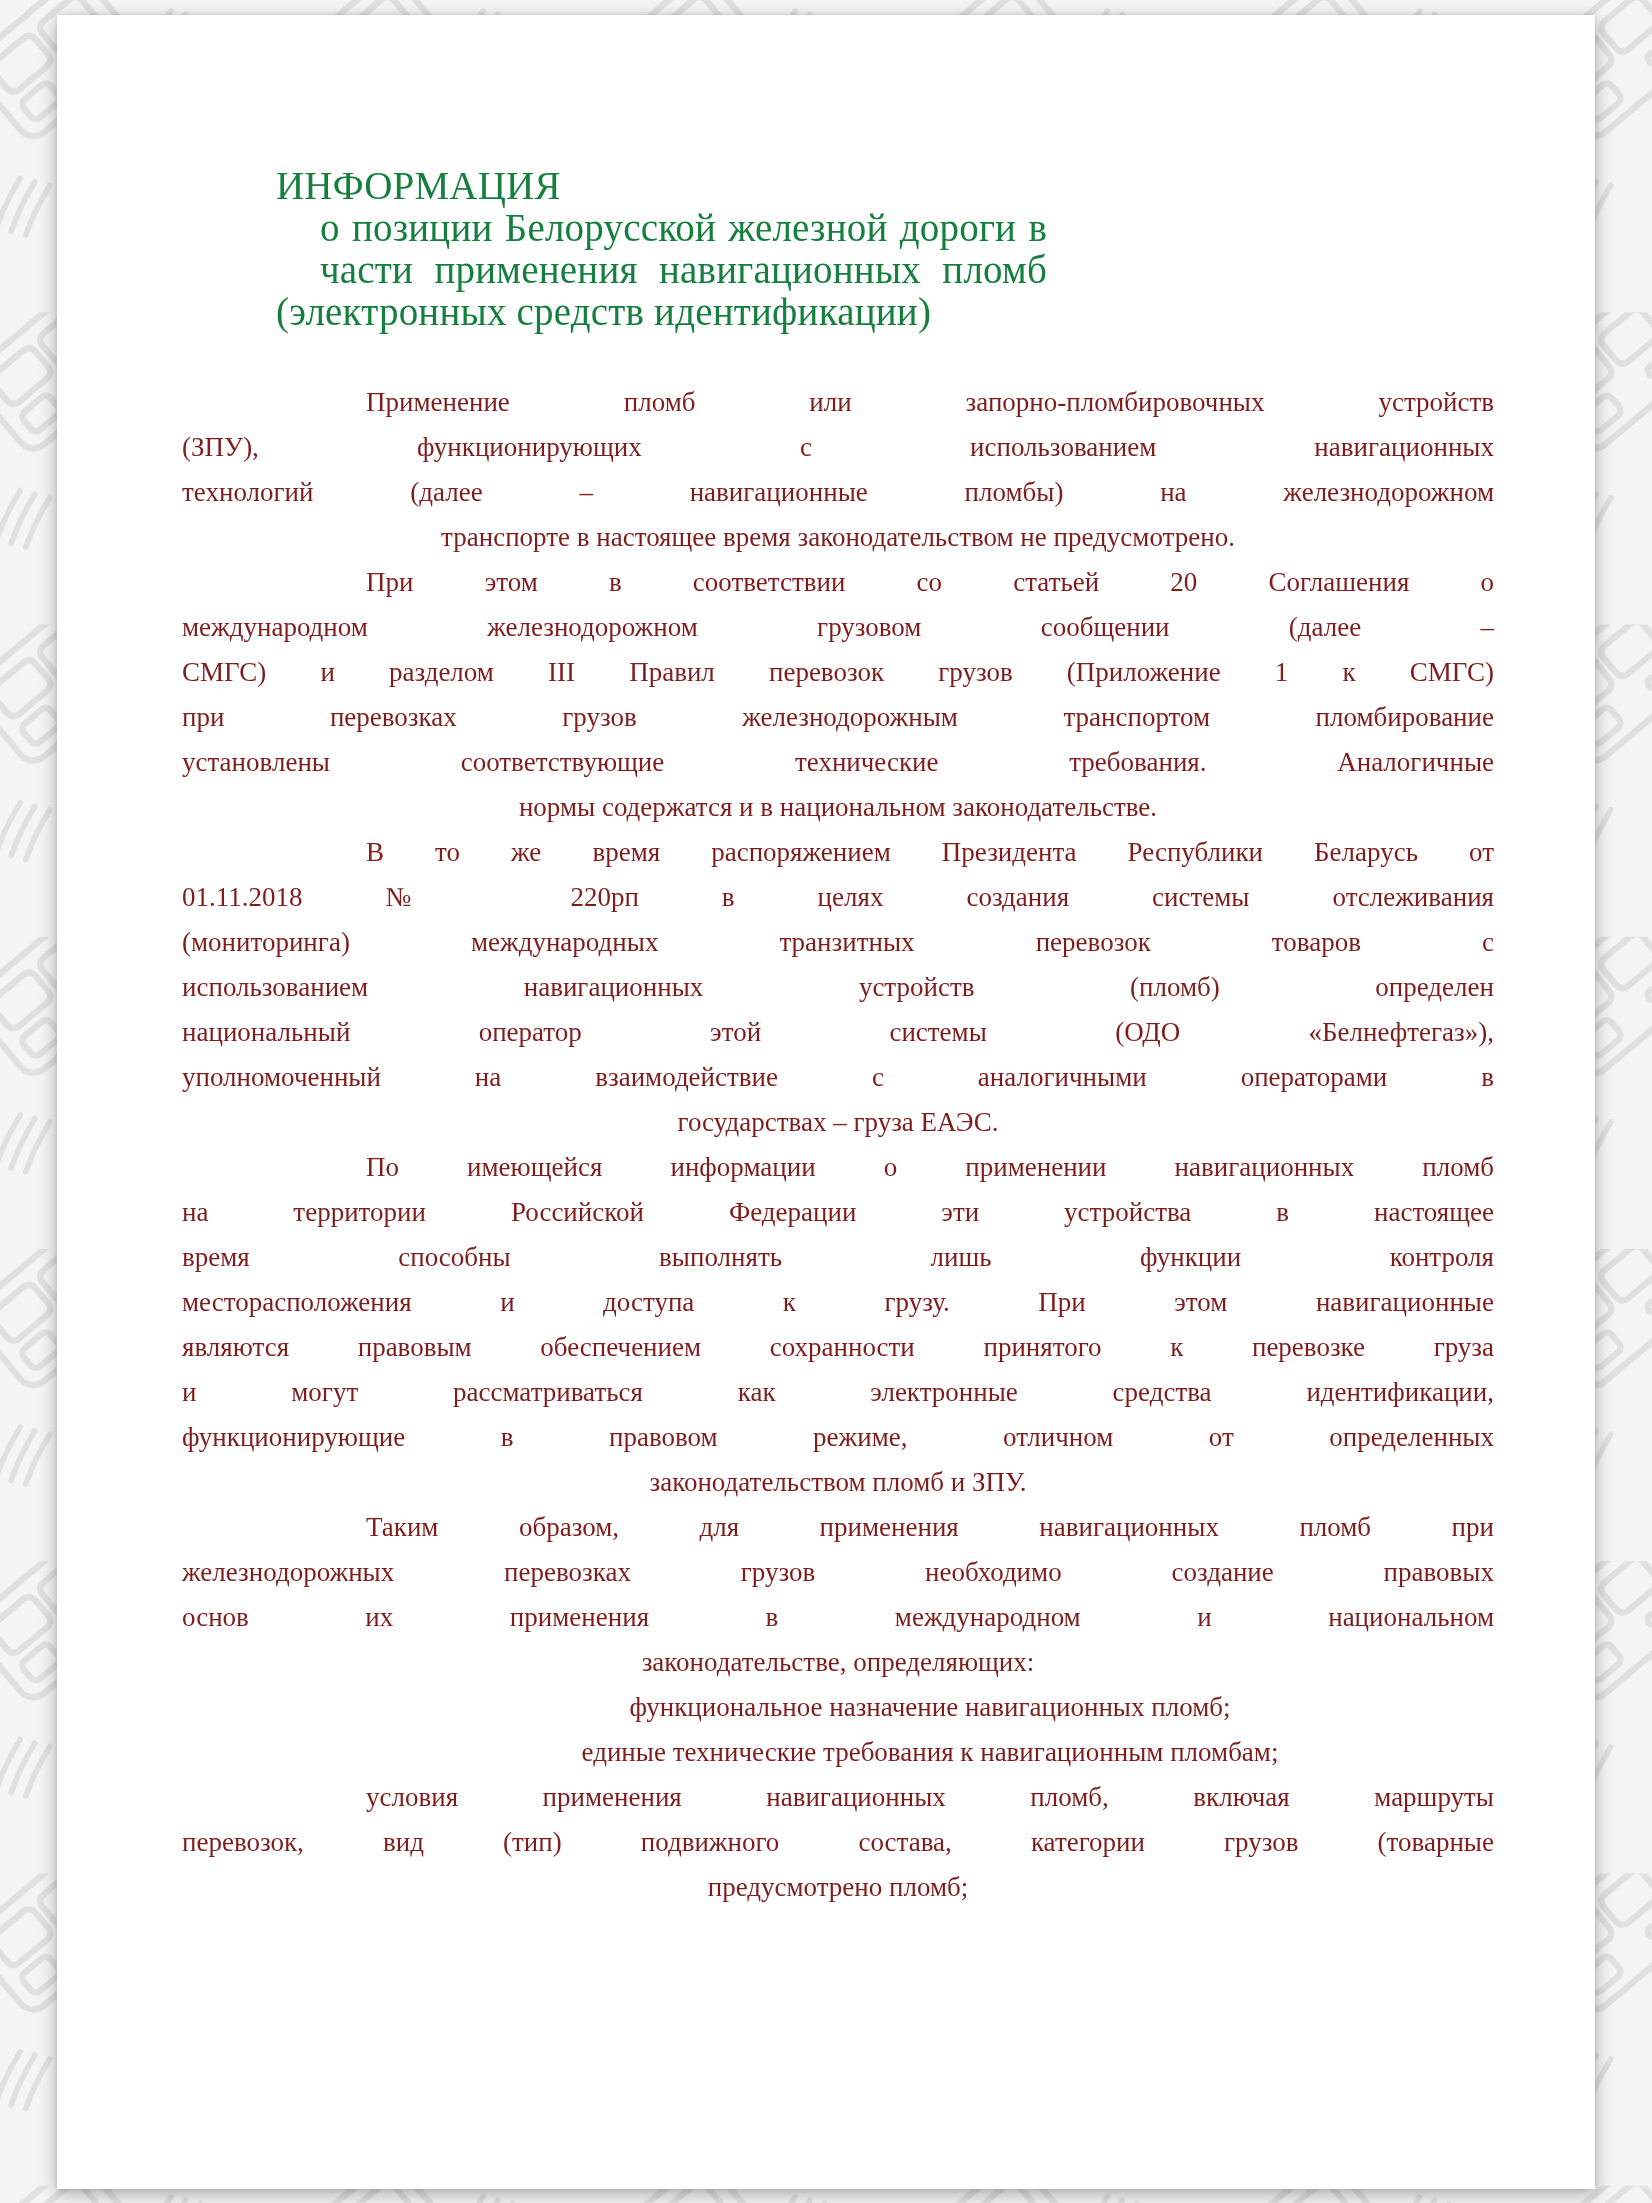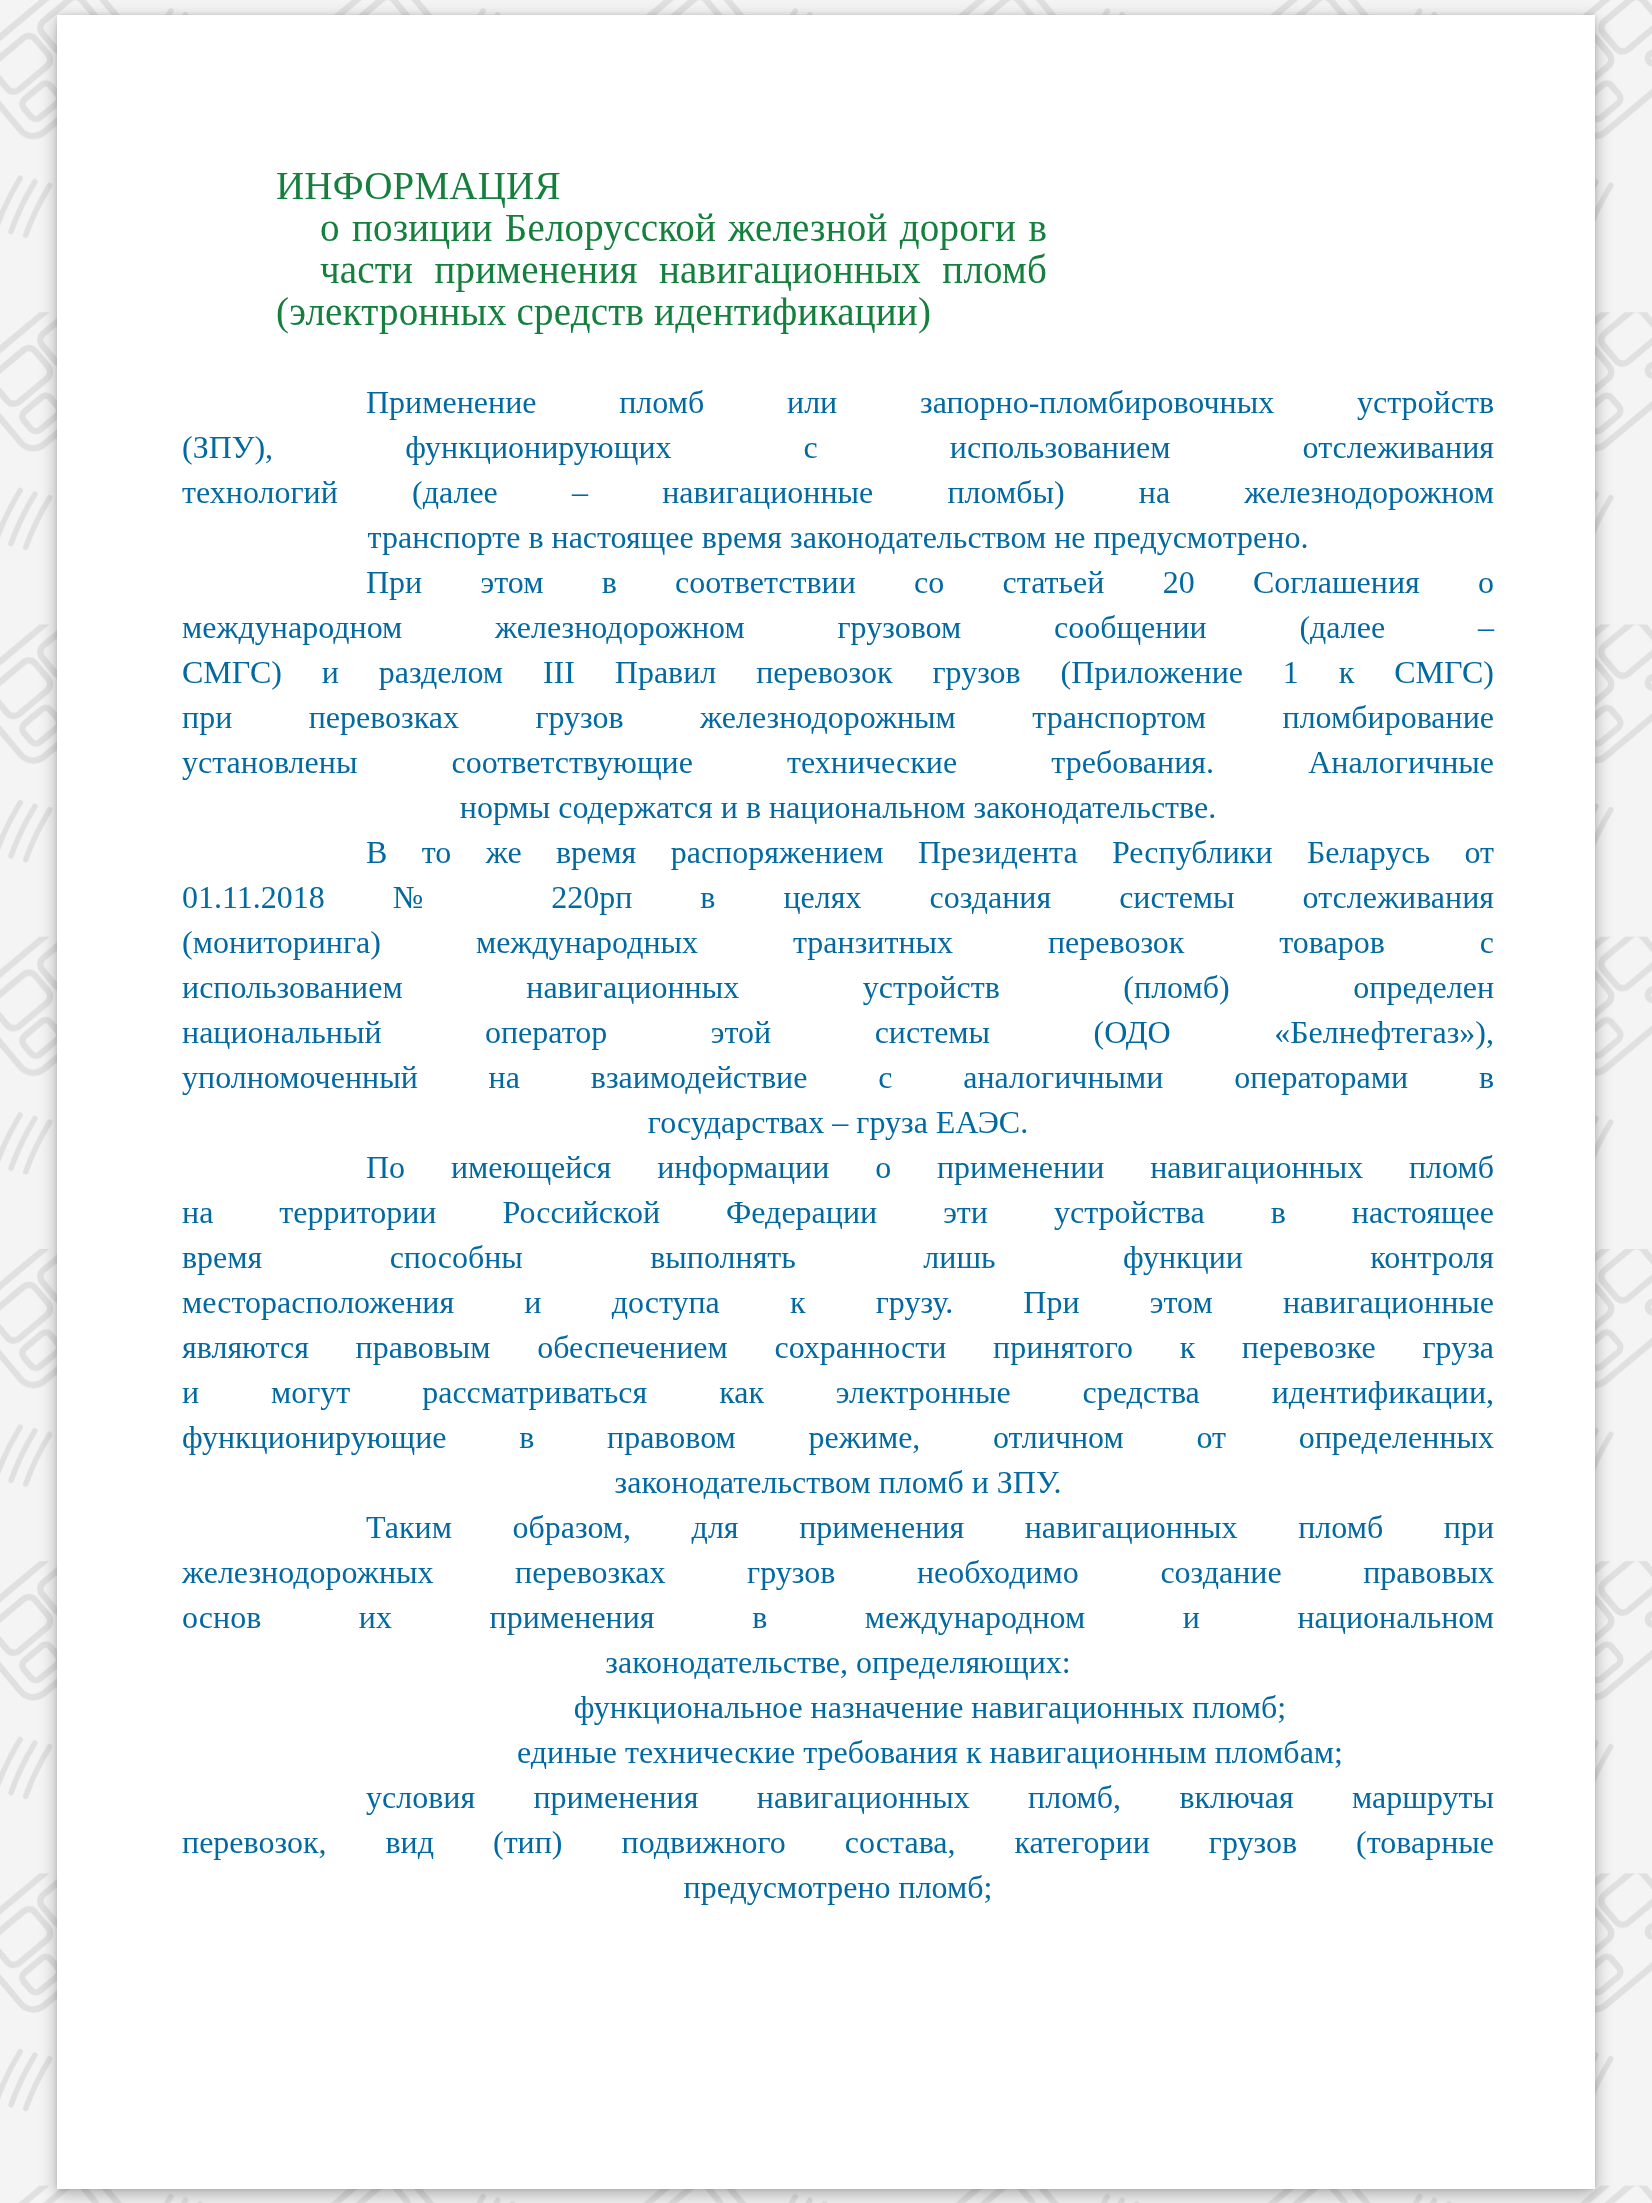--- a/index.html
+++ b/index.html
@@ -11,21 +11,21 @@
     background:#ffffff;box-shadow:0 4.6px 16.5px rgba(0,0,0,0.30),0 0 3.7px rgba(0,0,0,0.12);
   }
   .heading{
     position:absolute;left:219px;top:150px;width:771px;
     font-size:39px;line-height:42px;color:#15803d;letter-spacing:0.2px;
   }
   .hl{text-align:left;}
   .hl.j{text-align:justify;text-align-last:justify;margin-left:44px;}
   .bodytext{
     position:absolute;left:125px;top:365px;width:1312px;
-    font-size:32px;line-height:45px;color:#0369a1;
+    font-size:27px;line-height:45px;color:#7f1d1d;
   }
   .bl{text-align:justify;text-align-last:justify;}
   .bl.first{text-indent:184px;}
   .bl.last{text-align:center;text-align-last:auto;font-family:Liberation Serif, serif;}
 </style>
 </head>
 <body>
 
 <div class="stage">
 
@@ -59,21 +59,21 @@
 
   <div class="page">
     <div class="heading" id="heading">
         <div class="hl">ИНФОРМАЦИЯ</div>
         <div class="hl j">о позиции Белорусской железной дороги в</div>
         <div class="hl j">части применения навигационных пломб</div>
         <div class="hl">(электронных средств идентификации)</div>
       </div>
     <div class="bodytext" id="bodytext">
         <div class="bl first">Применение пломб или запорно-пломбировочных устройств</div>
-        <div class="bl">(ЗПУ), функционирующих с использованием отслеживания</div>
+        <div class="bl">(ЗПУ), функционирующих с использованием навигационных</div>
         <div class="bl">технологий (далее – навигационные пломбы) на железнодорожном</div>
         <div class="bl last">транспорте в настоящее время законодательством не предусмотрено.</div>
         <div class="bl first">При этом в соответствии со статьей 20 Соглашения о</div>
         <div class="bl">международном железнодорожном грузовом сообщении (далее –</div>
         <div class="bl">СМГС) и разделом III Правил перевозок грузов (Приложение 1 к СМГС)</div>
         <div class="bl">при перевозках грузов железнодорожным транспортом пломбирование</div>
         <div class="bl">установлены соответствующие технические требования. Аналогичные</div>
         <div class="bl last">нормы содержатся и в национальном законодательстве.</div>
         <div class="bl first">В то же время распоряжением Президента Республики Беларусь от</div>
         <div class="bl">01.11.2018 № 220рп в целях создания системы отслеживания</div>

